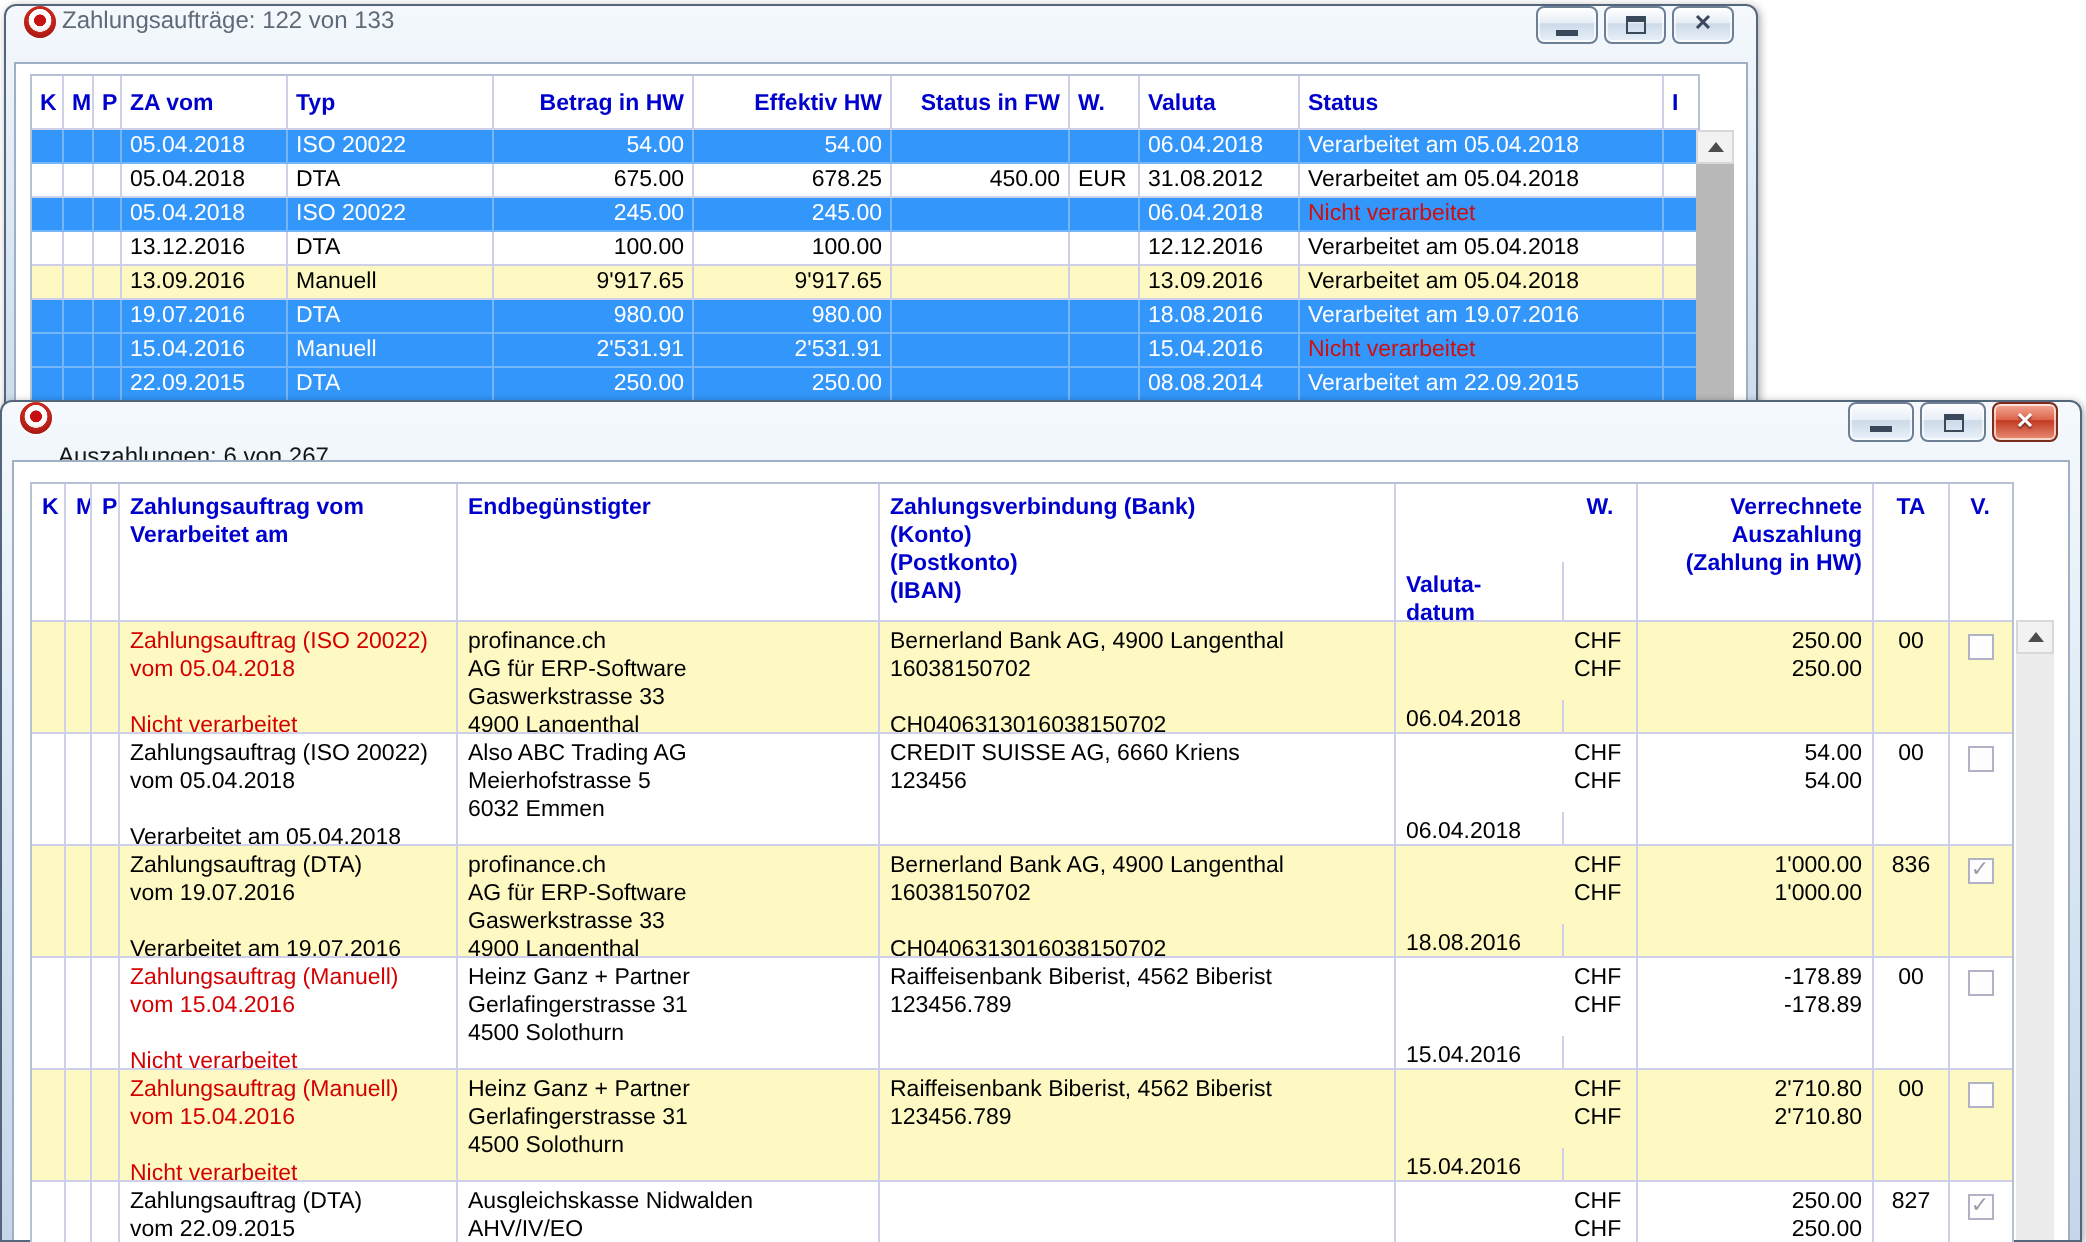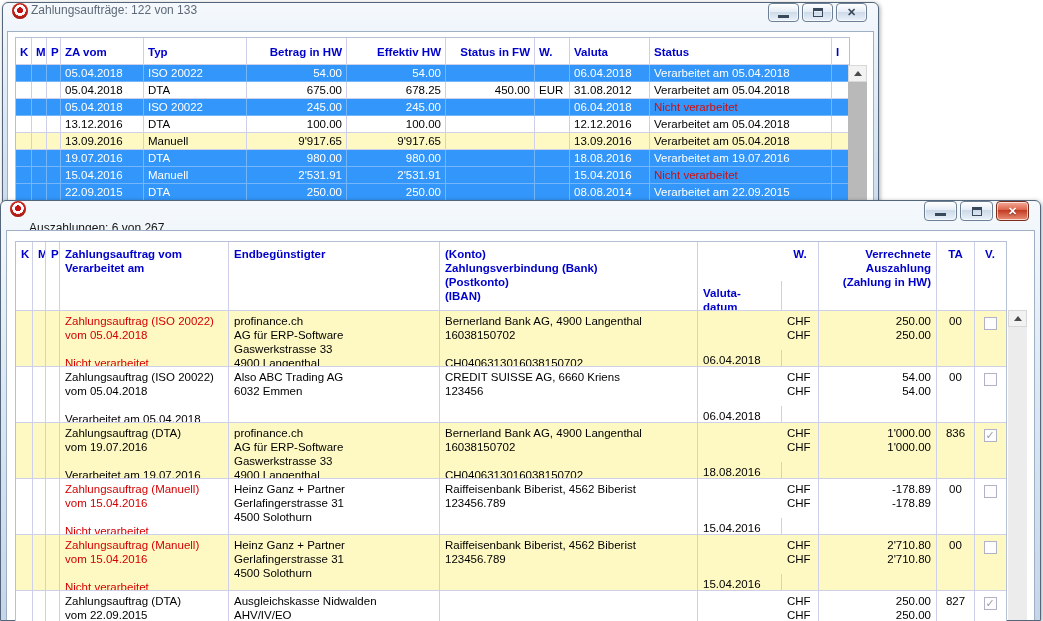--- a/index.html
+++ b/index.html
@@ -278,22 +278,22 @@
             <div class="ln">P</div>
           </div>
         <div class="cell b-auf">
           <div class="ln">Zahlungsauftrag vom</div>
           <div class="ln">Verarbeitet am</div>
         </div>
         <div class="cell b-end">
             <div class="ln">Endbegünstigter</div>
           </div>
         <div class="cell b-verb">
+          <div class="ln">Zahlungsverbindung (Bank)</div>
           <div class="ln">(Konto)</div>
-          <div class="ln">Zahlungsverbindung (Bank)</div>
           <div class="ln">(Postkonto)</div>
           <div class="ln">(IBAN)</div>
         </div>
         <div class="cell b-val">
           <div class="ln">Valuta-</div>
           <div class="ln">datum</div>
         </div>
         <div class="cell b-w ctr">
             <div class="ln">W.</div>
           </div>
@@ -356,20 +356,21 @@
           <div class="cell b-m"></div>
           <div class="cell b-p"></div>
         <div class="cell b-auf">
           <div class="ln">Zahlungsauftrag (ISO 20022)</div>
           <div class="ln">vom 05.04.2018</div>
           <div class="ln"></div>
           <div class="ln">Verarbeitet am 05.04.2018</div>
         </div>
         <div class="cell b-end">
           <div class="ln">Also ABC Trading AG</div>
+          <div class="ln">Meierhofstrasse 5</div>
           <div class="ln">6032 Emmen</div>
           <div class="ln"></div>
         </div>
         <div class="cell b-verb">
           <div class="ln">CREDIT SUISSE AG, 6660 Kriens</div>
           <div class="ln">123456</div>
           <div class="ln"></div>
           <div class="ln"></div>
         </div>
         <div class="cell b-val">

